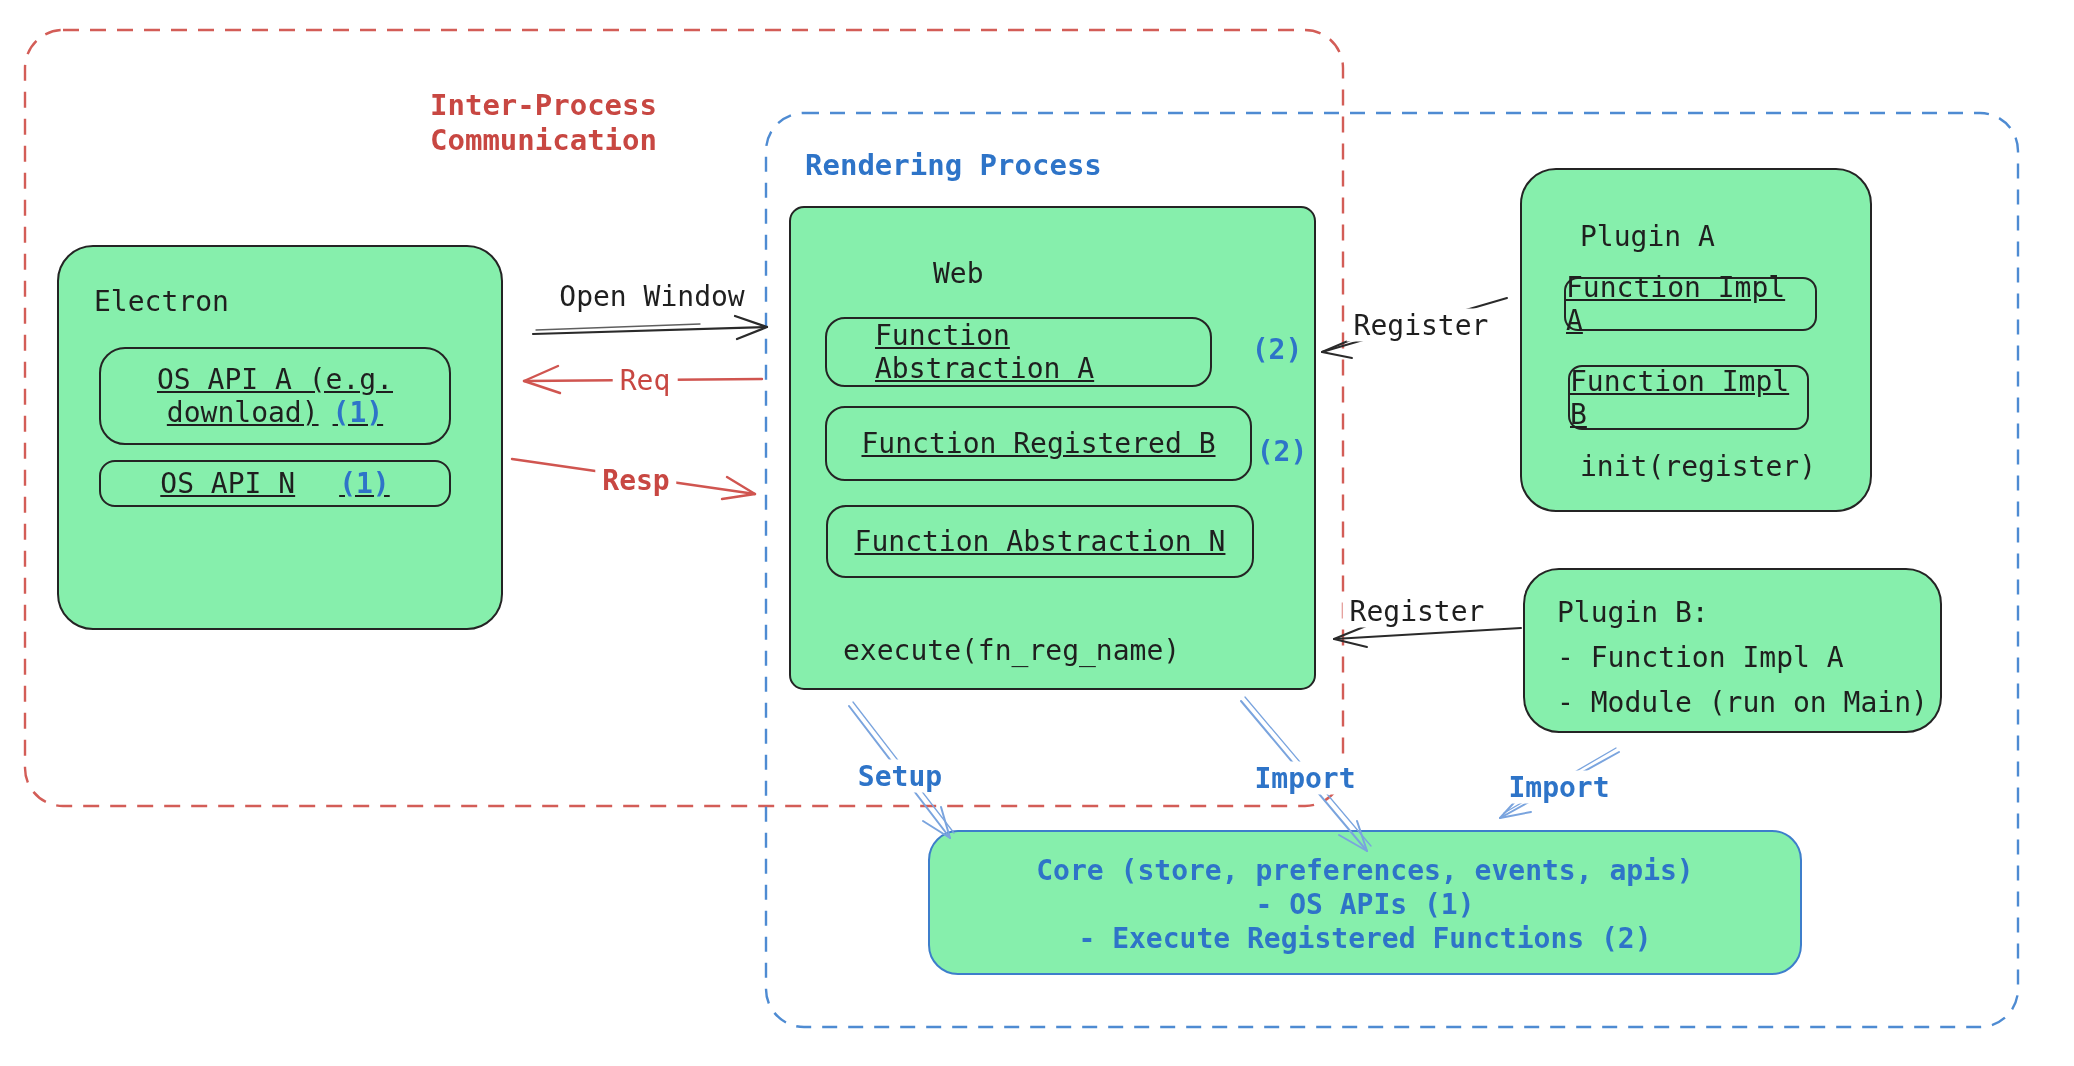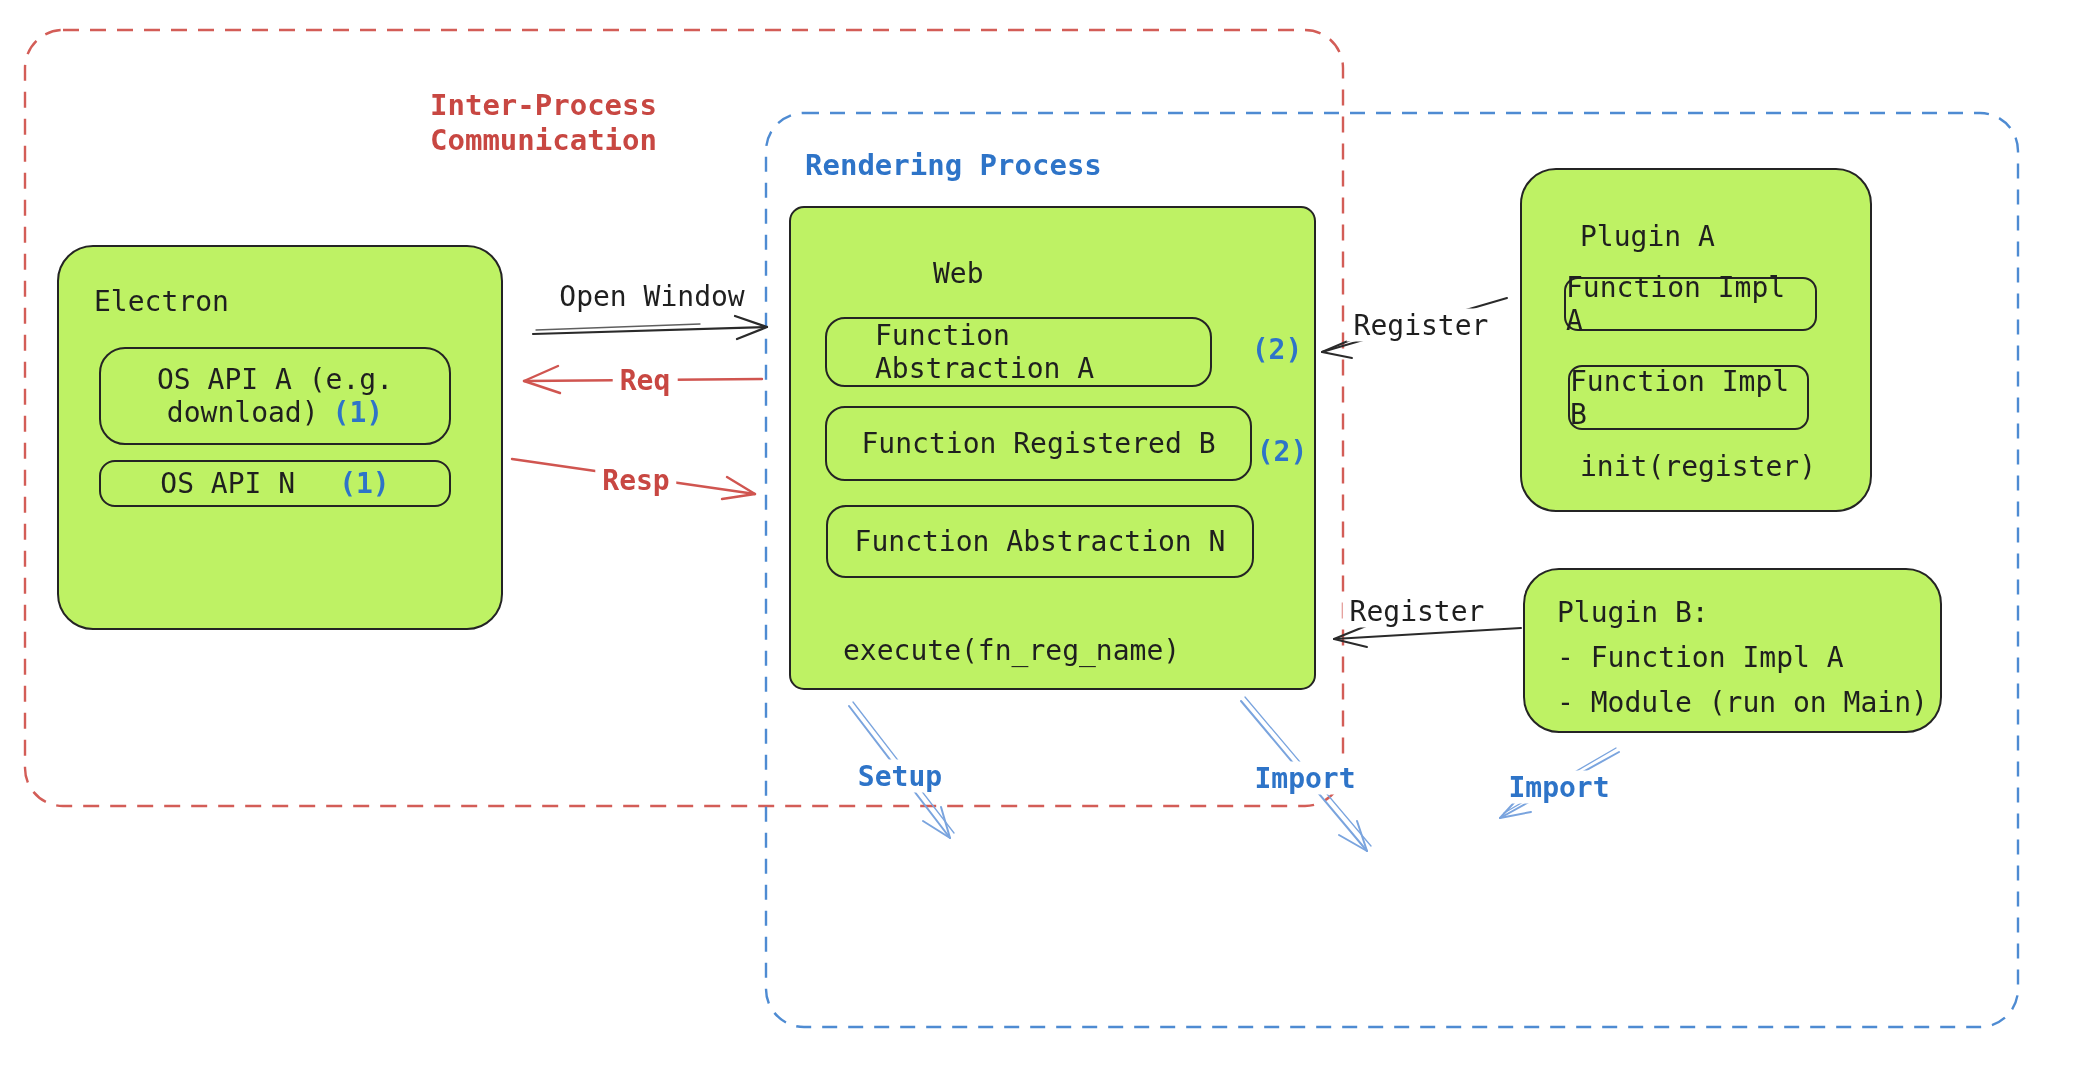--- a/index.html
+++ b/index.html
@@ -2,21 +2,21 @@
 <html><head>
 <meta charset="utf-8">
 <style>
   html,body { margin:0; padding:0; background:#ffffff; }
   #canvas {
     position:relative; width:2074px; height:1066px; background:#ffffff;
     font-family:"DejaVu Sans Mono", "Liberation Mono", monospace;
     color:#1f1f1f; overflow:hidden;
   }
   svg.overlay { position:absolute; left:0; top:0; width:2074px; height:1066px; pointer-events:none; z-index:5; }
-  .box { position:absolute; background:#bef264; border:2.5px solid #242424; border-radius:36px; box-sizing:border-box; z-index:2; }
+  .box { position:absolute; background:#86efac; border:2.5px solid #242424; border-radius:36px; box-sizing:border-box; z-index:2;text-decoration:underline; }
   .box.inner { border-width:2px; z-index:3; }
   .lbl { position:absolute; font-size:28px; line-height:33px; white-space:nowrap; z-index:6; }
   .center { transform:translate(-50%,-50%); }
   .bg { background:#ffffff; padding:0 7px; }
   .grp { font-size:29px; font-weight:bold; line-height:35px; }
   .red { color:#c84742; }
   .blue { color:#2e74c8; }
   .tag { color:#2e74c8; font-weight:bold; }
   .boxtxt { display:flex; align-items:center; justify-content:center; width:100%; height:100%; font-size:28px; }
   .col { flex-direction:column; }
@@ -135,23 +135,30 @@
   </div>
 
   <div class="box" style="left:1523px; top:568px; width:419px; height:165px;">
     <div class="stack" style="left:32px; top:20px;">
       <div>Plugin B:</div>
       <div>- Function Impl A</div>
       <div>- Module (run on Main)</div>
     </div>
   </div>
 
+  <div class="box" style="left:928px; top:830px; width:874px; height:145px; border:2px solid #3d7ecb; border-radius:30px;">
+    <div class="core-lines">
+      <div>Core (store, preferences, events, apis)</div>
+      <div>- OS APIs (1)</div>
+      <div>- Execute Registered Functions (2)</div>
+    </div>
+  </div>
 
   <div class="lbl center" style="left:652px; top:296px;">Open Window</div>
-  <div class="lbl center bg red" style="left:645px; top:380px; font-weight:bold;">Req</div>
+  <div class="lbl center bg red" style="left:645px; top:380px; font-weight:normal;">Req</div>
   <div class="lbl center bg red" style="left:636px; top:480px; font-weight:bold;">Resp</div>
   <div class="lbl center bg" style="left:1421px; top:325px;">Register</div>
   <div class="lbl center bg" style="left:1417px; top:611px;">Register</div>
   <div class="lbl center bg blue" style="left:900px; top:776px; font-weight:bold;">Setup</div>
   <div class="lbl center bg blue" style="left:1305px; top:778px; font-weight:bold;">Import</div>
   <div class="lbl center bg blue" style="left:1559px; top:787px; font-weight:bold;">Import</div>
 
 </div>
 
 </body></html>

